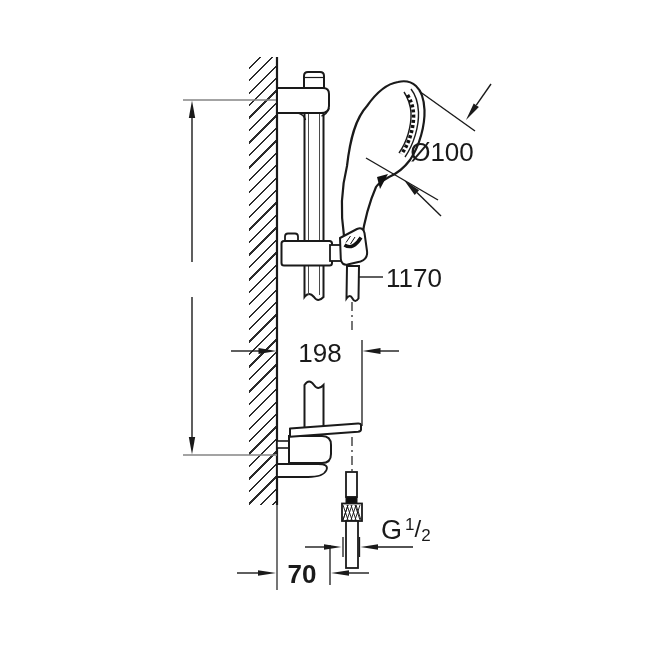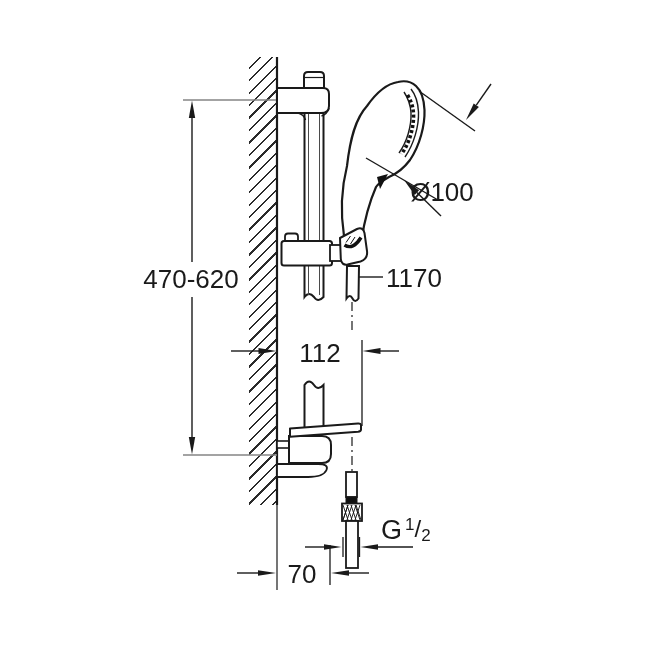--- a/index.html
+++ b/index.html
@@ -181,27 +181,26 @@
 
     <g stroke="#1a1a1a" fill="#1a1a1a">
       <line x1="330" y1="545" x2="330" y2="585" stroke-width="1.3"></line>
       <line x1="237" y1="573" x2="260" y2="573" stroke-width="1.4"></line>
       <polygon points="276,573 258,570.2 258,575.8" stroke="none"></polygon>
       <line x1="348" y1="573" x2="369" y2="573" stroke-width="1.4"></line>
       <polygon points="331,573 349,570.2 349,575.8" stroke="none"></polygon>
     </g>
   </svg>
 
-  <div class="dimlabel center" style="left:139px;top:266px;width:104px;position:absolute;">470-620</div>
-
-  <div class="dimlabel center" style="left:406px;top:139px;width:72px;position:absolute;margin-top:40px;">Ø100</div>
+
+  <div class="dimlabel center" style="left:406px;top:139px;width:72px;position:absolute;">Ø100</div>
 
   <div class="dimlabel" style="left:386px;top:265px;position:absolute;">1170</div>
 
-  <div class="dimlabel center" style="left:297px;top:340px;width:46px;position:absolute;">112</div>
+  <div class="dimlabel center" style="left:297px;top:340px;width:46px;position:absolute;">198</div>
 
   <div class="dimlabel" style="left:381px;top:517px;position:absolute;font-size:27px;text-align:center;">
     <span>G</span><span class="frac-num">1</span><span class="frac-slash">/</span><span class="frac-den">2</span>
   </div>
 
-  <div class="dimlabel center" style="left:285px;top:561px;width:34px;position:absolute;">70</div>
+  <div class="dimlabel center" style="left:285px;top:561px;width:34px;position:absolute;font-weight:bold;">70</div>
 
 </div>
 
 </body></html>

